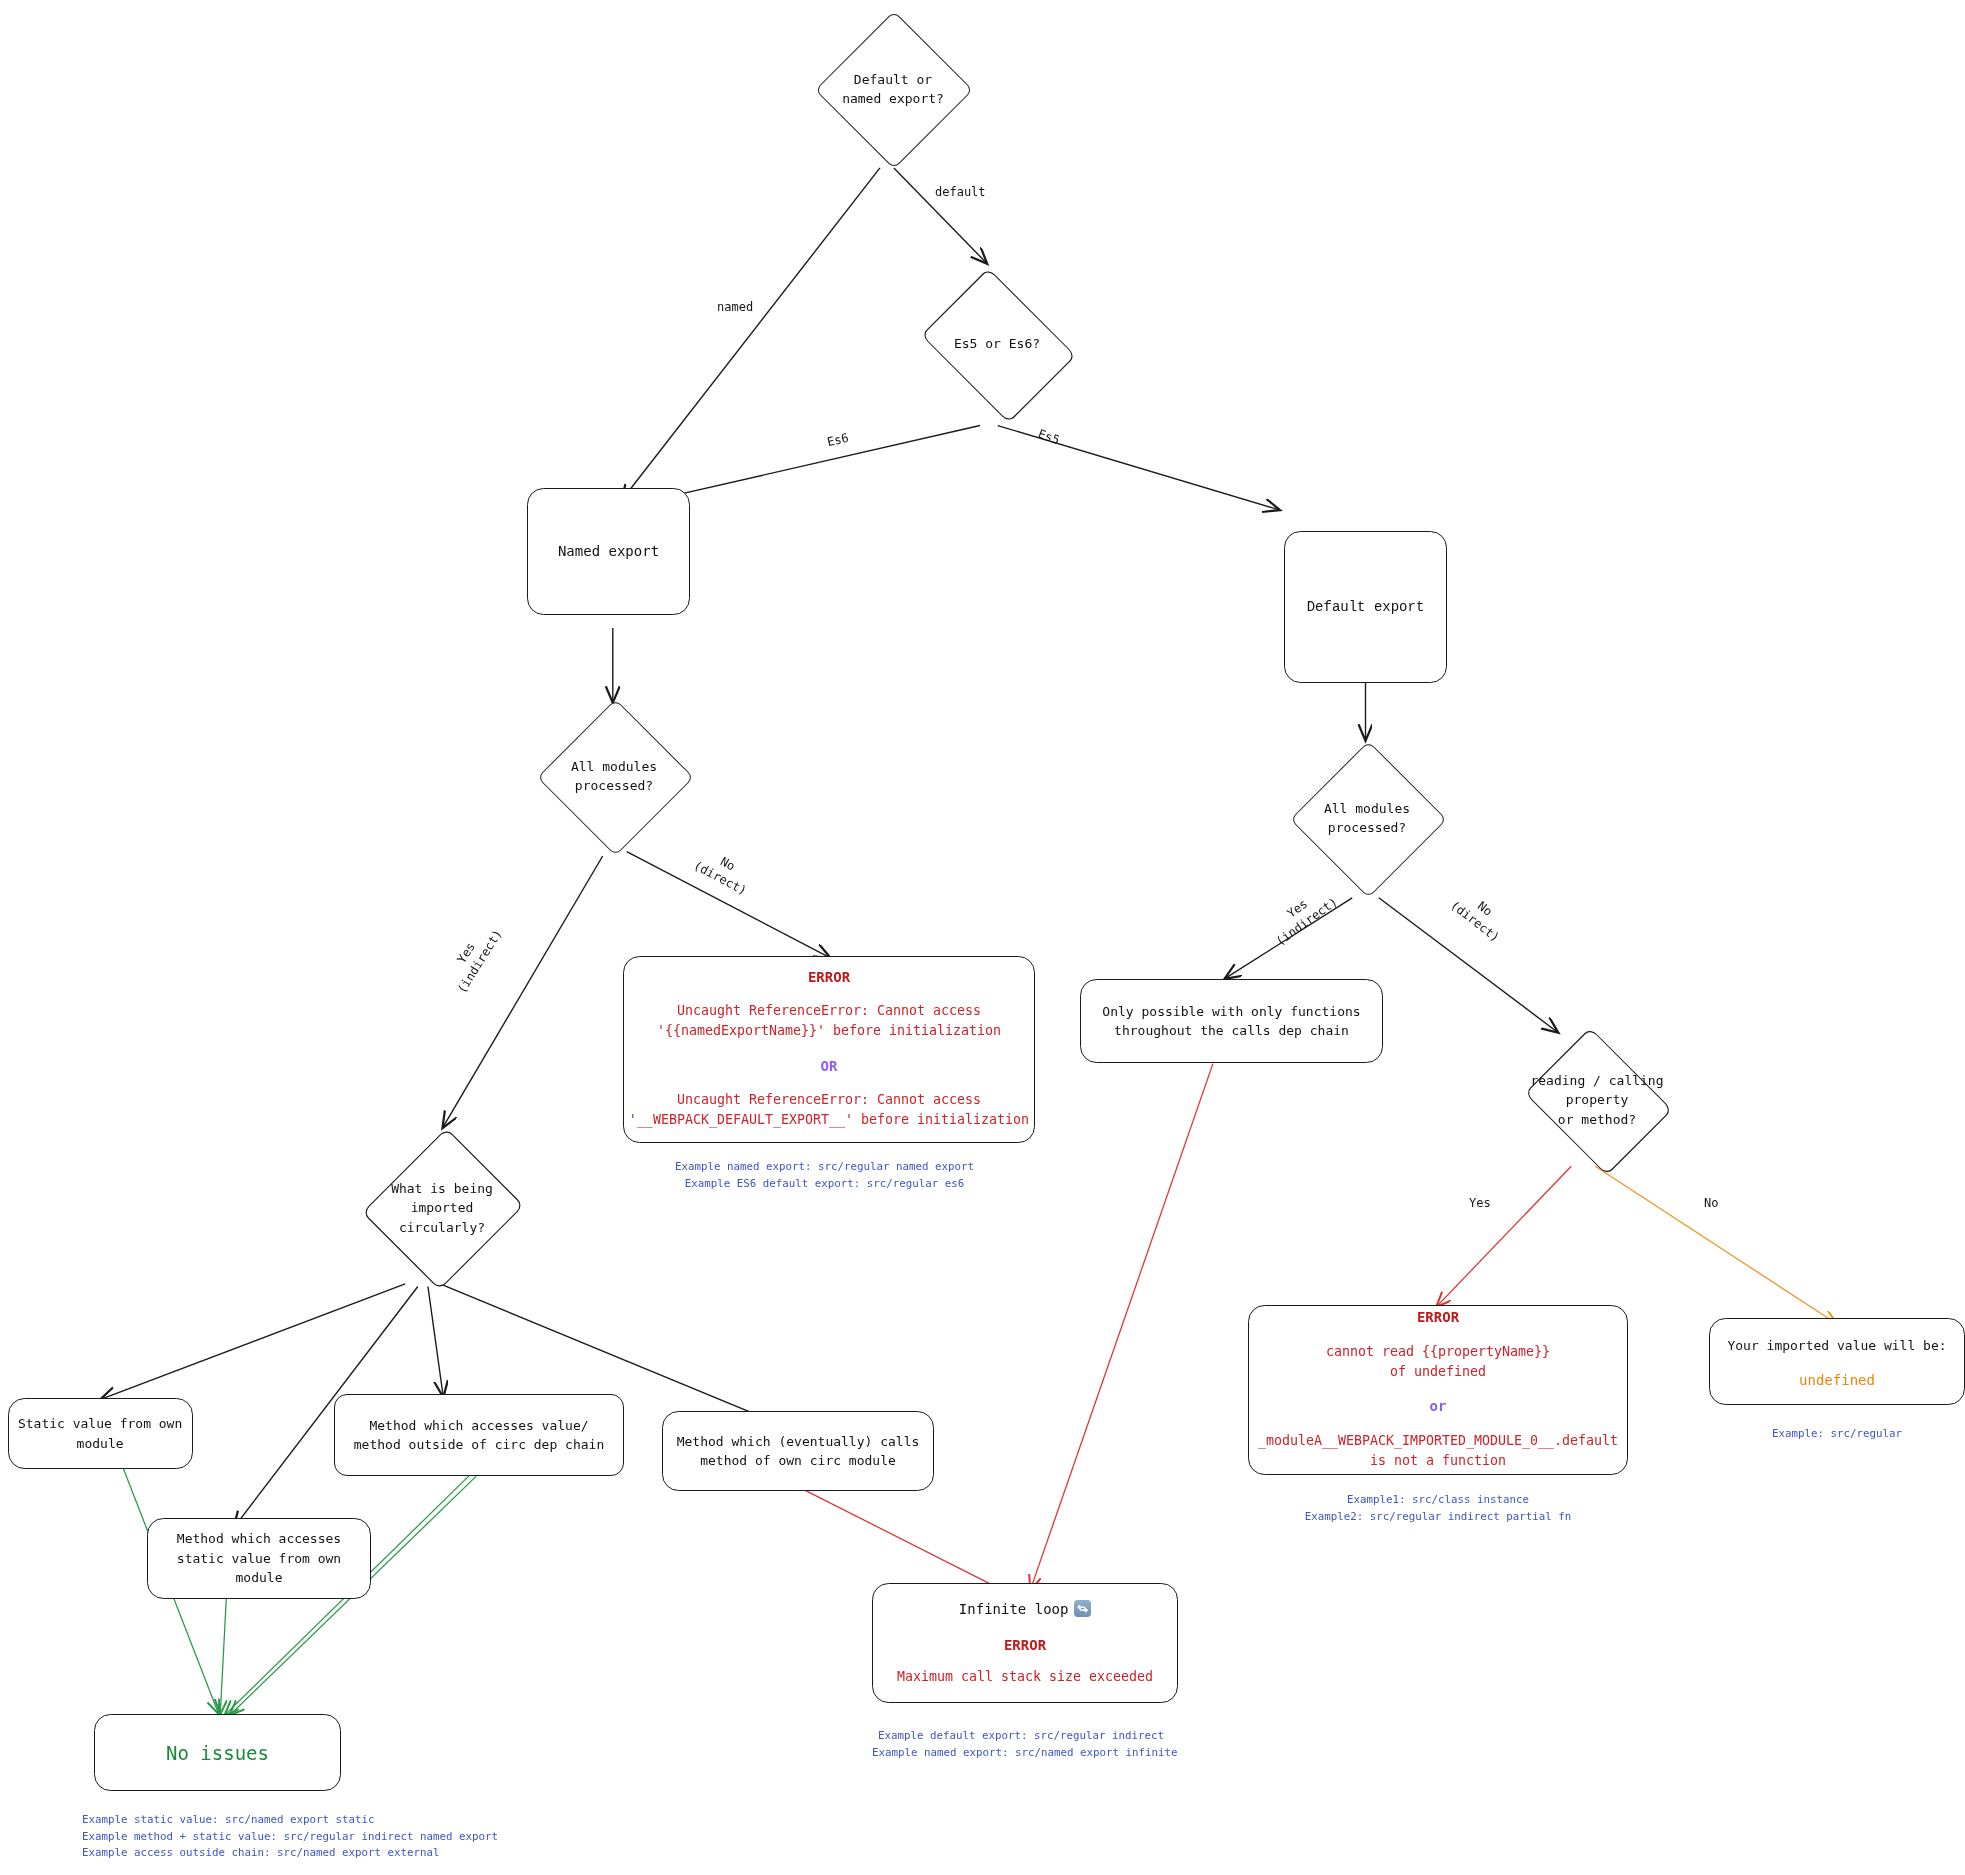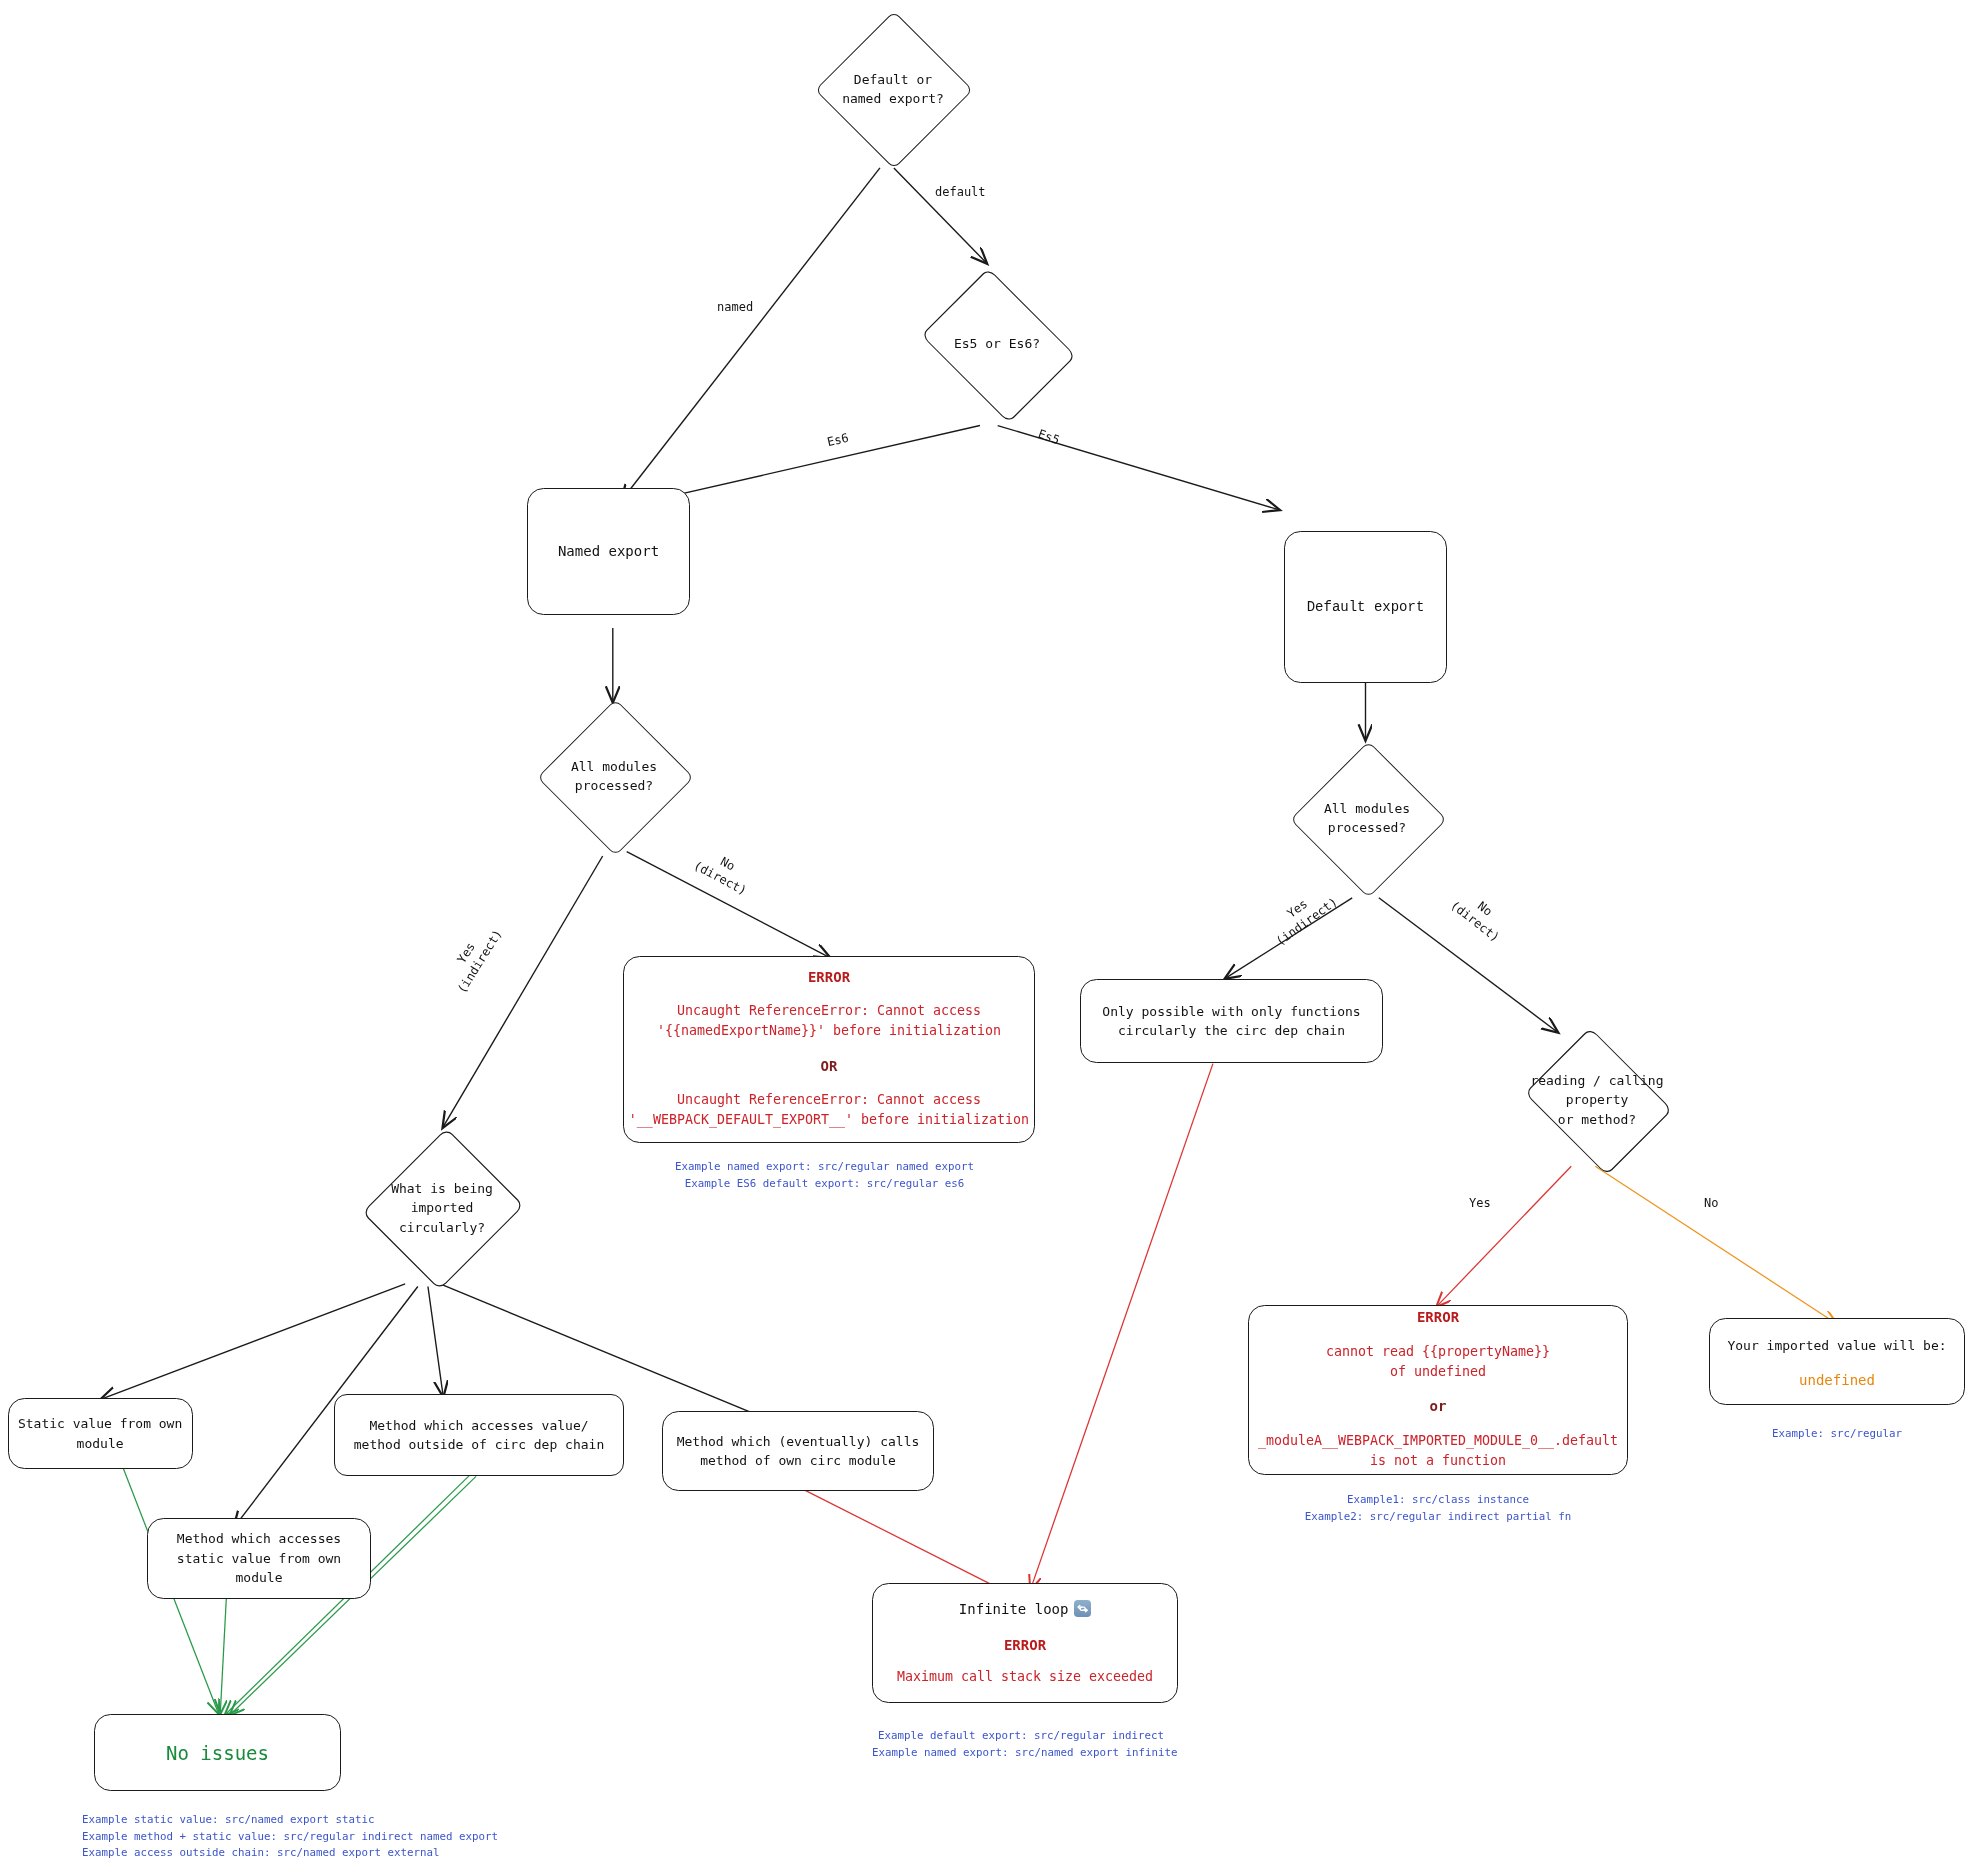--- a/index.html
+++ b/index.html
@@ -77,21 +77,21 @@
     font-weight: bold;
     margin-bottom: 16.5px;
   }
   .err-msg {
     color: #cc2229;
     font-size: 13.3px;
     line-height: 1.5;
     white-space: nowrap;
   }
   .or-word {
-    color: #7f1d1d;
+    color: #8b5cf6;
     font-size: 14px;
     font-weight: bold;
     margin: 16.5px 0;
   }
   .ok-text {
     color: #1a8a3c;
     font-size: 19px;
   }
   .undef-text {
     color: #e8860c;
@@ -254,21 +254,21 @@
   <div class="node box" style="left:527px; top:488px; width:163px; height:127px;">
     <span class="line t16">Named export</span>
   </div>
 
   <div class="node box" style="left:1284px; top:531px; width:163px; height:152px;font-family:Liberation Mono, monospace;">
     <span class="line t16">Default export</span>
   </div>
 
   <div class="node box" style="left:1080px; top:979px; width:303px; height:84px;">
     <span class="line t15">Only possible with only functions</span>
-    <span class="line t15">circularly the circ dep chain</span>
+    <span class="line t15">throughout the calls dep chain</span>
   </div>
 
   <div class="node box" style="left:7.6px; top:1398px; width:185px; height:71px;">
     <span class="line t15">Static value from own</span>
     <span class="line t15">module</span>
   </div>
 
   <div class="node box" style="left:147px; top:1518px; width:224px; height:81px;">
     <span class="line t15">Method which accesses</span>
     <span class="line t15">static value from own</span>

